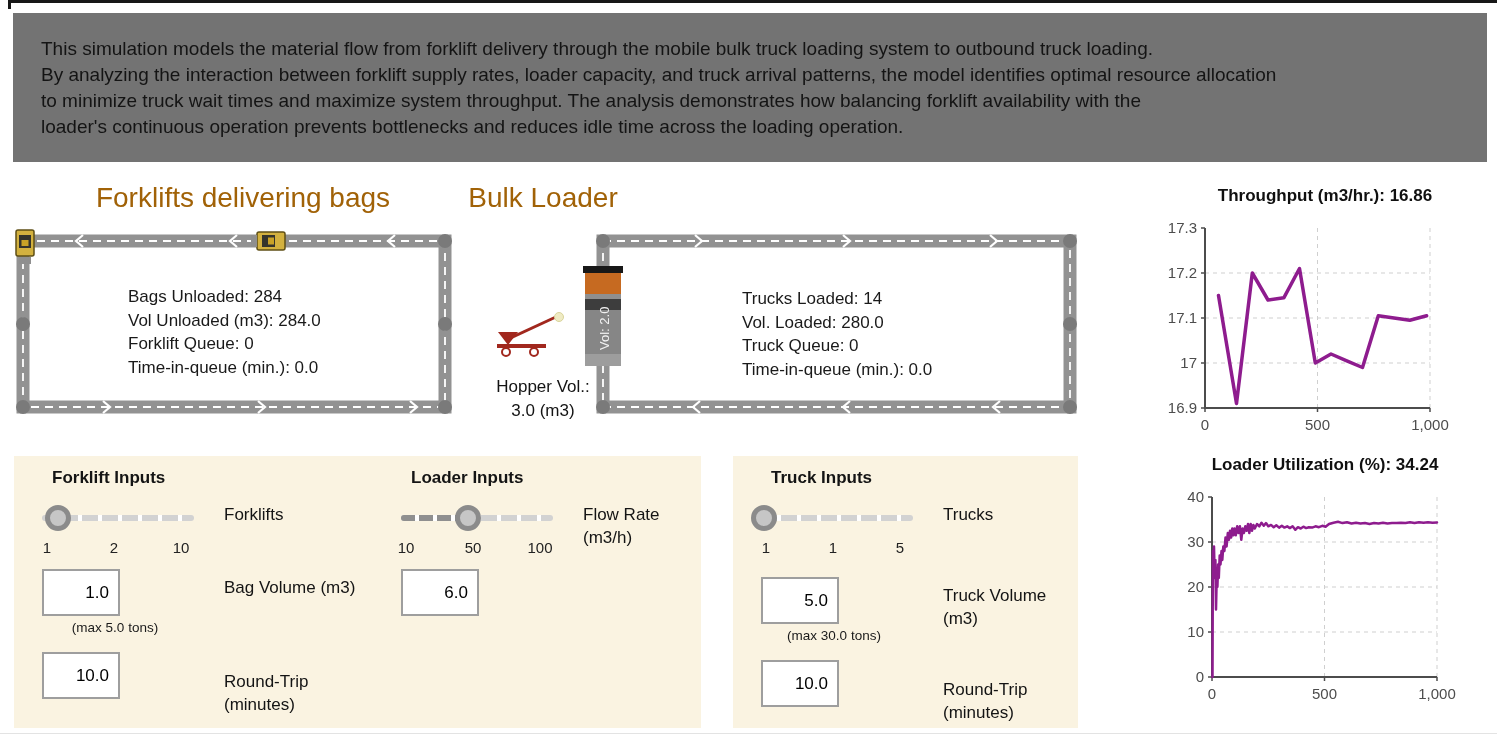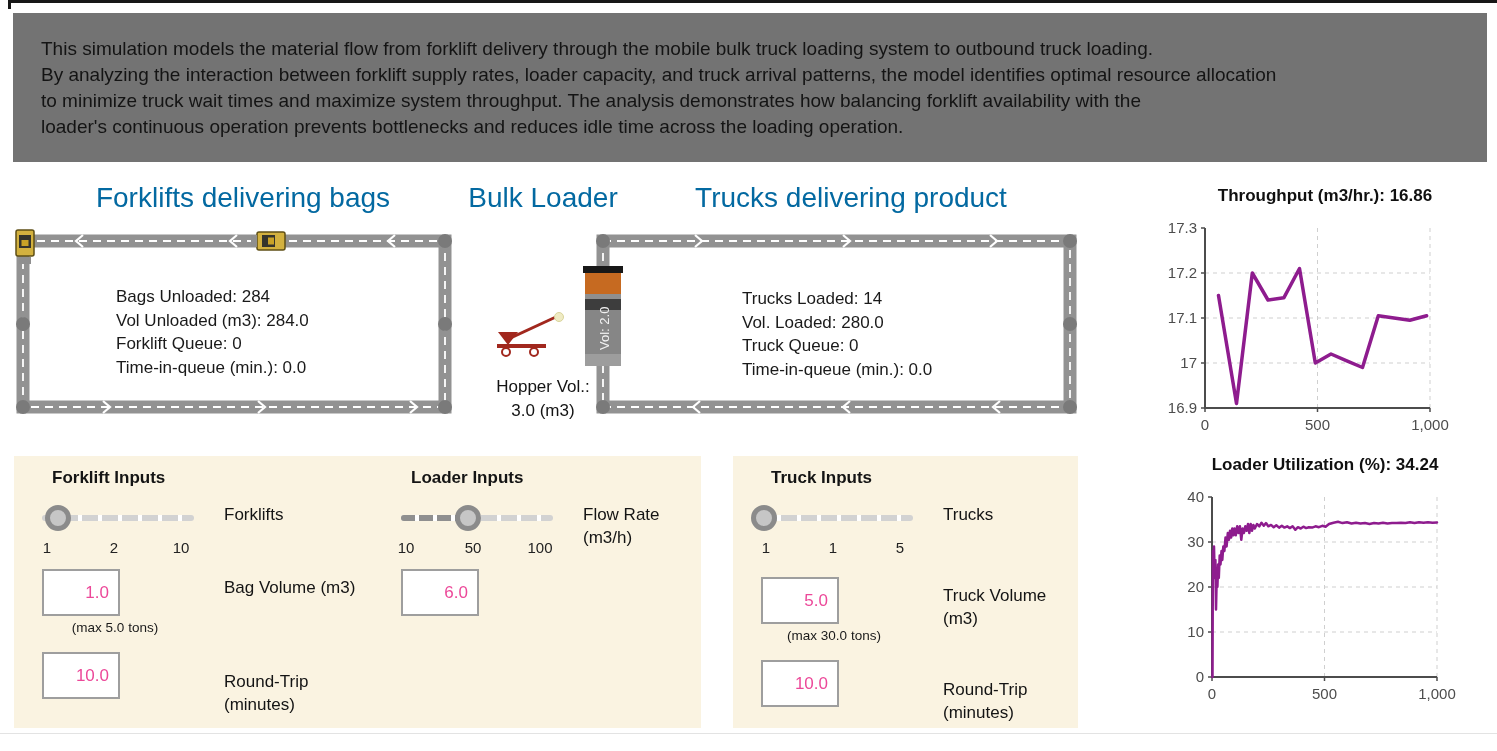--- a/index.html
+++ b/index.html
@@ -10,28 +10,28 @@
   
   #top-line{left:8px;top:0;width:1489px;height:3px;background:#171717;}
   #top-tick{left:8px;top:0;width:3px;height:9px;background:#171717;}
   #bottom-line{left:0;top:733px;width:1497px;height:1px;background:#e3e3e3;}
 
   
   #banner{left:13px;top:13px;width:1474px;height:149px;background:#737373;
           box-sizing:border-box;padding:23px 20px 0 28px;font-size:19px;line-height:26px;}
 
   
-  .section-title{top:182px;font-size:28px;color:#0369a1;white-space:nowrap;transform:translateX(-50%);}
+  .section-title{top:182px;font-size:28px;color:#a16207;white-space:nowrap;transform:translateX(-50%);}
 
   
   #diagram{left:0;top:180px;}
 
   
   .stats{font-size:17px;line-height:23.5px;color:#1a1a1a;}
-  #stats-forklift{left:116px;top:285px;}
+  #stats-forklift{left:128px;top:285px;}
   #stats-truck{left:742px;top:287px;}
 
   
   #hopper-caption{left:519px;top:375px;transform:translateX(-50%);text-align:center;
                   font-size:17px;line-height:24px;white-space:nowrap;margin-left:24px;}
 
   
   .chart-title{left:1153px;width:344px;text-align:center;font-weight:bold;font-size:17px;color:#101010;white-space:nowrap;}
   #chart-title-0{top:186px;}
   #chart-title-1{top:455px;}
@@ -50,21 +50,21 @@
      background-image:repeating-linear-gradient(90deg,transparent 0 16px,#ffffff 16px 20px);}
   .slider-fill{left:28px;top:59px;width:67px;height:6px;border-radius:3px;background:#8f8f8f;
      background-image:repeating-linear-gradient(90deg,transparent 0 14px,#ffffff 14px 18px);}
   .slider-knob{top:49px;width:26px;height:26px;box-sizing:border-box;border-radius:50%;
      background:#c6c6c6;border:5px solid #8b8b8b;}
   .knob-left{left:31px;} .knob-left2{left:18px;} .knob-mid{left:82px;}
   .slider-label{left:210px;top:47px;font-size:17px;line-height:23px;width:130px;}
   .tick{top:83px;font-size:15px;color:#222;transform:translateX(-50%);white-space:nowrap;}
   .tick.t1{left:33px;} .tick.t2{left:100px;} .tick.t3{left:167px;}
   .field{left:28px;width:78px;height:47px;box-sizing:border-box;border:2px solid #9e9e9e;background:#fff;
-     font-size:17px;text-align:right;padding:0 9px 0 0;color:#ec4899;font-family:"Liberation Sans",sans-serif;}
+     font-size:17px;text-align:right;padding:0 9px 0 0;color:#000000;font-family:"Liberation Sans",sans-serif;}
   .f1{top:113px;} .f2{top:196px;}
   .field-label{left:210px;font-size:17px;line-height:23px;width:132px;}
   .f1l{top:120px;} .f2l{top:202px;margin-top:12px;}
   .note{left:101px;top:164px;transform:translateX(-50%);font-size:13.5px;color:#1a1a1a;white-space:nowrap;}
   #panel-truck .f1{top:121px;} #panel-truck .f1l{top:128px;}
   #panel-truck .note{top:172px;} #panel-truck .f2{top:204px;} #panel-truck .f2l{top:210px;}
 </style>
 </head>
 <body>
 
@@ -75,21 +75,20 @@
 
   <div class="abs" id="banner">
     <div>This simulation models the material flow from forklift delivery through the mobile bulk truck loading system to outbound truck loading.</div>
     <div>By analyzing the interaction between forklift supply rates, loader capacity, and truck arrival patterns, the model identifies optimal resource allocation</div>
     <div>to minimize truck wait times and maximize system throughput. The analysis demonstrates how balancing forklift availability with the</div>
     <div>loader's continuous operation prevents bottlenecks and reduces idle time across the loading operation.</div>
   </div>
 
   <div class="abs section-title" style="left:243px">Forklifts delivering bags</div>
   <div class="abs section-title" style="left:543px">Bulk Loader</div>
-  <div class="abs section-title" style="left:851px">Trucks delivering product</div>
 
   <svg class="abs" id="diagram" width="1100" height="250">
 
     <g>
       <rect x="23" y="61" width="422" height="166" fill="none" stroke="#929292" stroke-width="13"></rect>
       <rect x="23" y="61" width="422" height="166" fill="none" stroke="#ffffff" stroke-width="1.8" stroke-dasharray="8 6"></rect>
       <g stroke="#ffffff" stroke-width="2.2" fill="none">
         <polyline points="83,55 76,61 83,67"></polyline>
           <polyline points="237,55 230,61 237,67"></polyline>
           <polyline points="395,55 388,61 395,67"></polyline>

